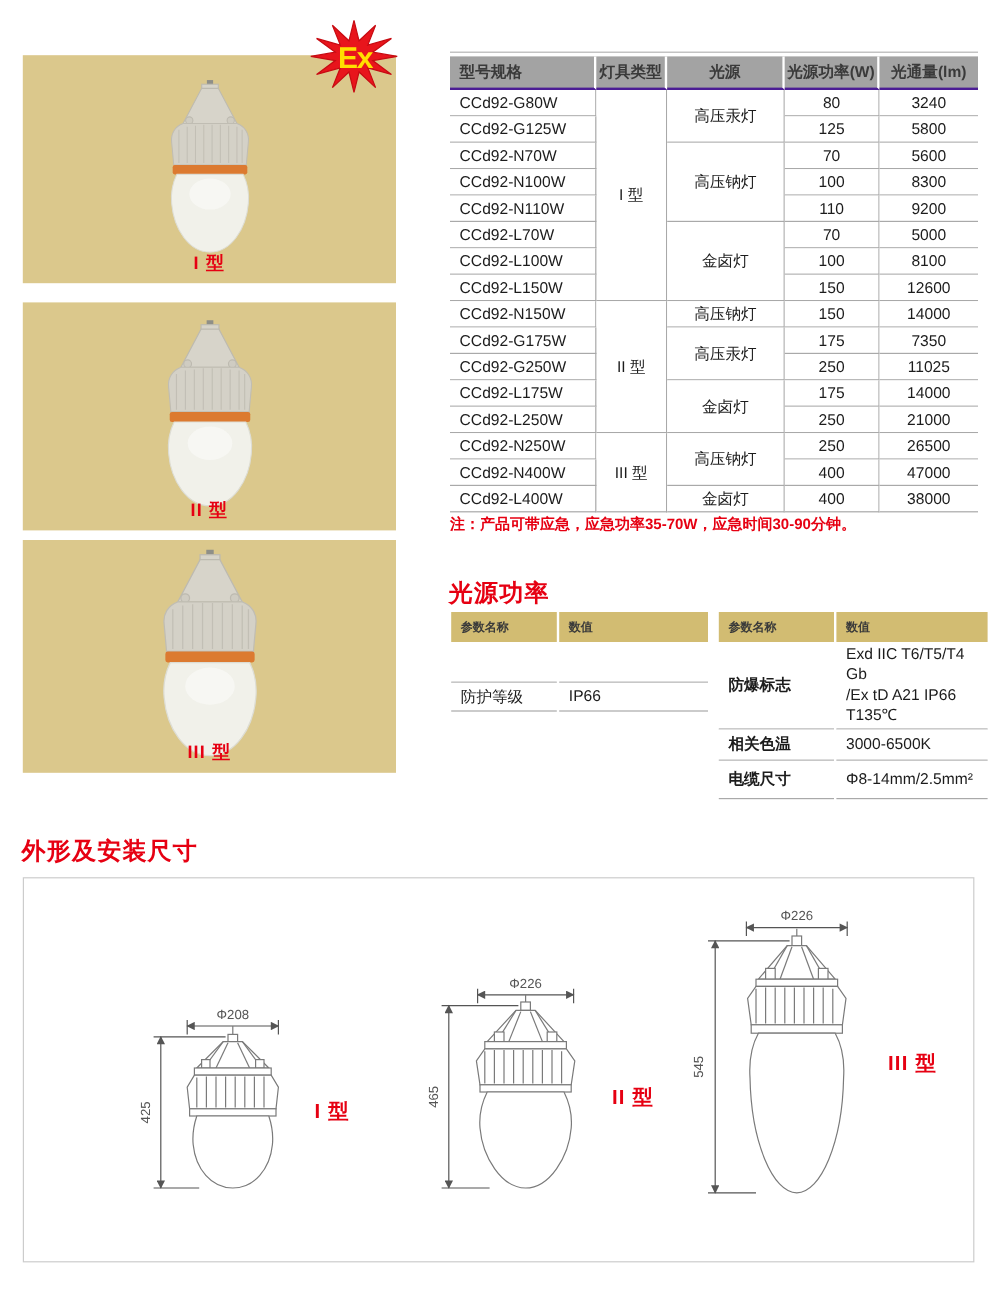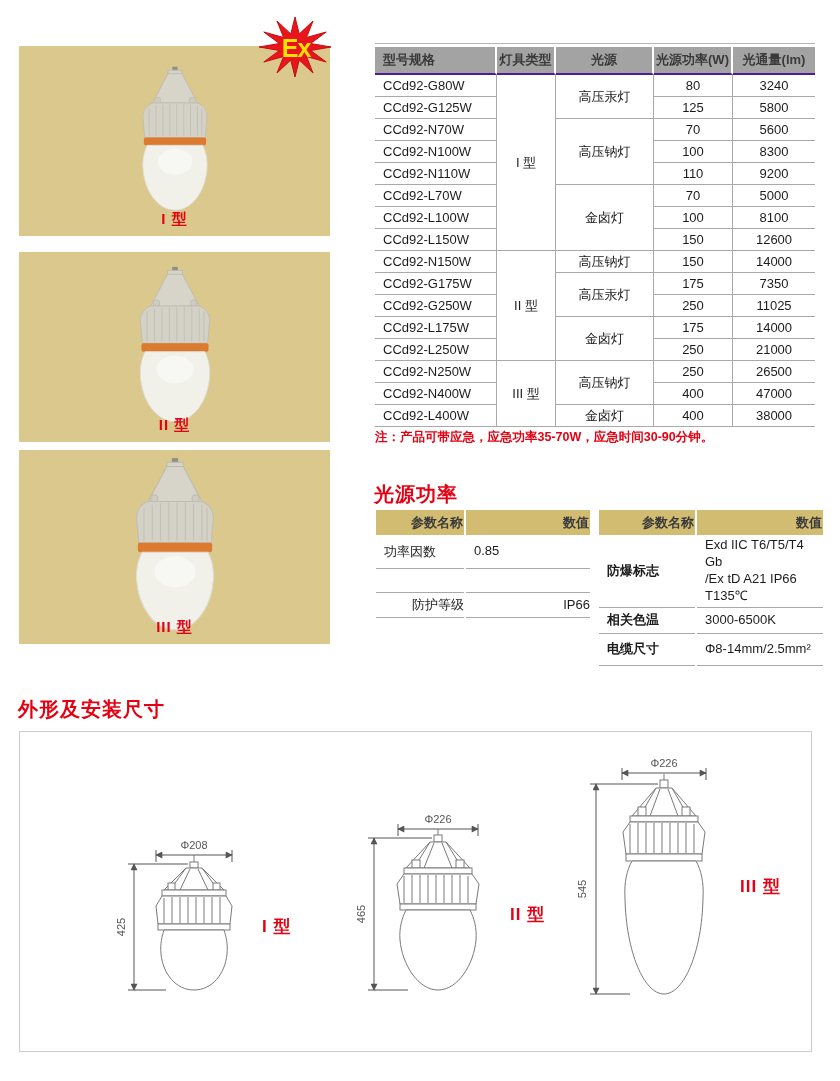--- a/index.html
+++ b/index.html
@@ -43,21 +43,21 @@
   }
 
   .section-title{
     position:absolute;color:#e60012;font-size:20px;font-weight:bold;letter-spacing:1px;
   }
 
   
   .tech{font-size:13px;color:#1c1c1c;border-spacing:2px 0;}
   .tech th{
     background:#d2bc72;color:#3a3a3a;font-weight:bold;height:23px;
-    text-align:right;padding-left:8px;font-size:13px;
+    text-align:left;padding-left:8px;font-size:10px;
   }
   .tech td{
     background:#fff;border-bottom:1px solid #a9a9a9;vertical-align:middle;
     text-align:left;padding:2px 0 2px 8px;
   }
   .tech td.val{white-space:pre-line;line-height:1.3;}
   #techL{position:absolute;left:374px;top:510px;}
   #techR{position:absolute;left:597px;top:510px;}
   #techL td.lab{width:79px;} #techL td.val{width:115px;}
   #techR td.lab{width:87px;font-weight:bold;} #techR td.val{width:117px;}
@@ -292,24 +292,20 @@
 
 <table class="tech" id="techL">
   <thead>
     <tr>
       <th class="lab">参数名称</th>
       <th class="val">数值</th>
     </tr>
   </thead>
   <tbody>
       <tr>
-        <td class="lab">功率因数</td>
-        <td class="val">0.85</td>
-      </tr>
-      <tr>
         <td class="lab"></td>
         <td class="val"></td>
       </tr>
       <tr>
         <td class="lab">防护等级</td>
         <td class="val">IP66</td>
       </tr>
     </tbody>
 </table>
 

